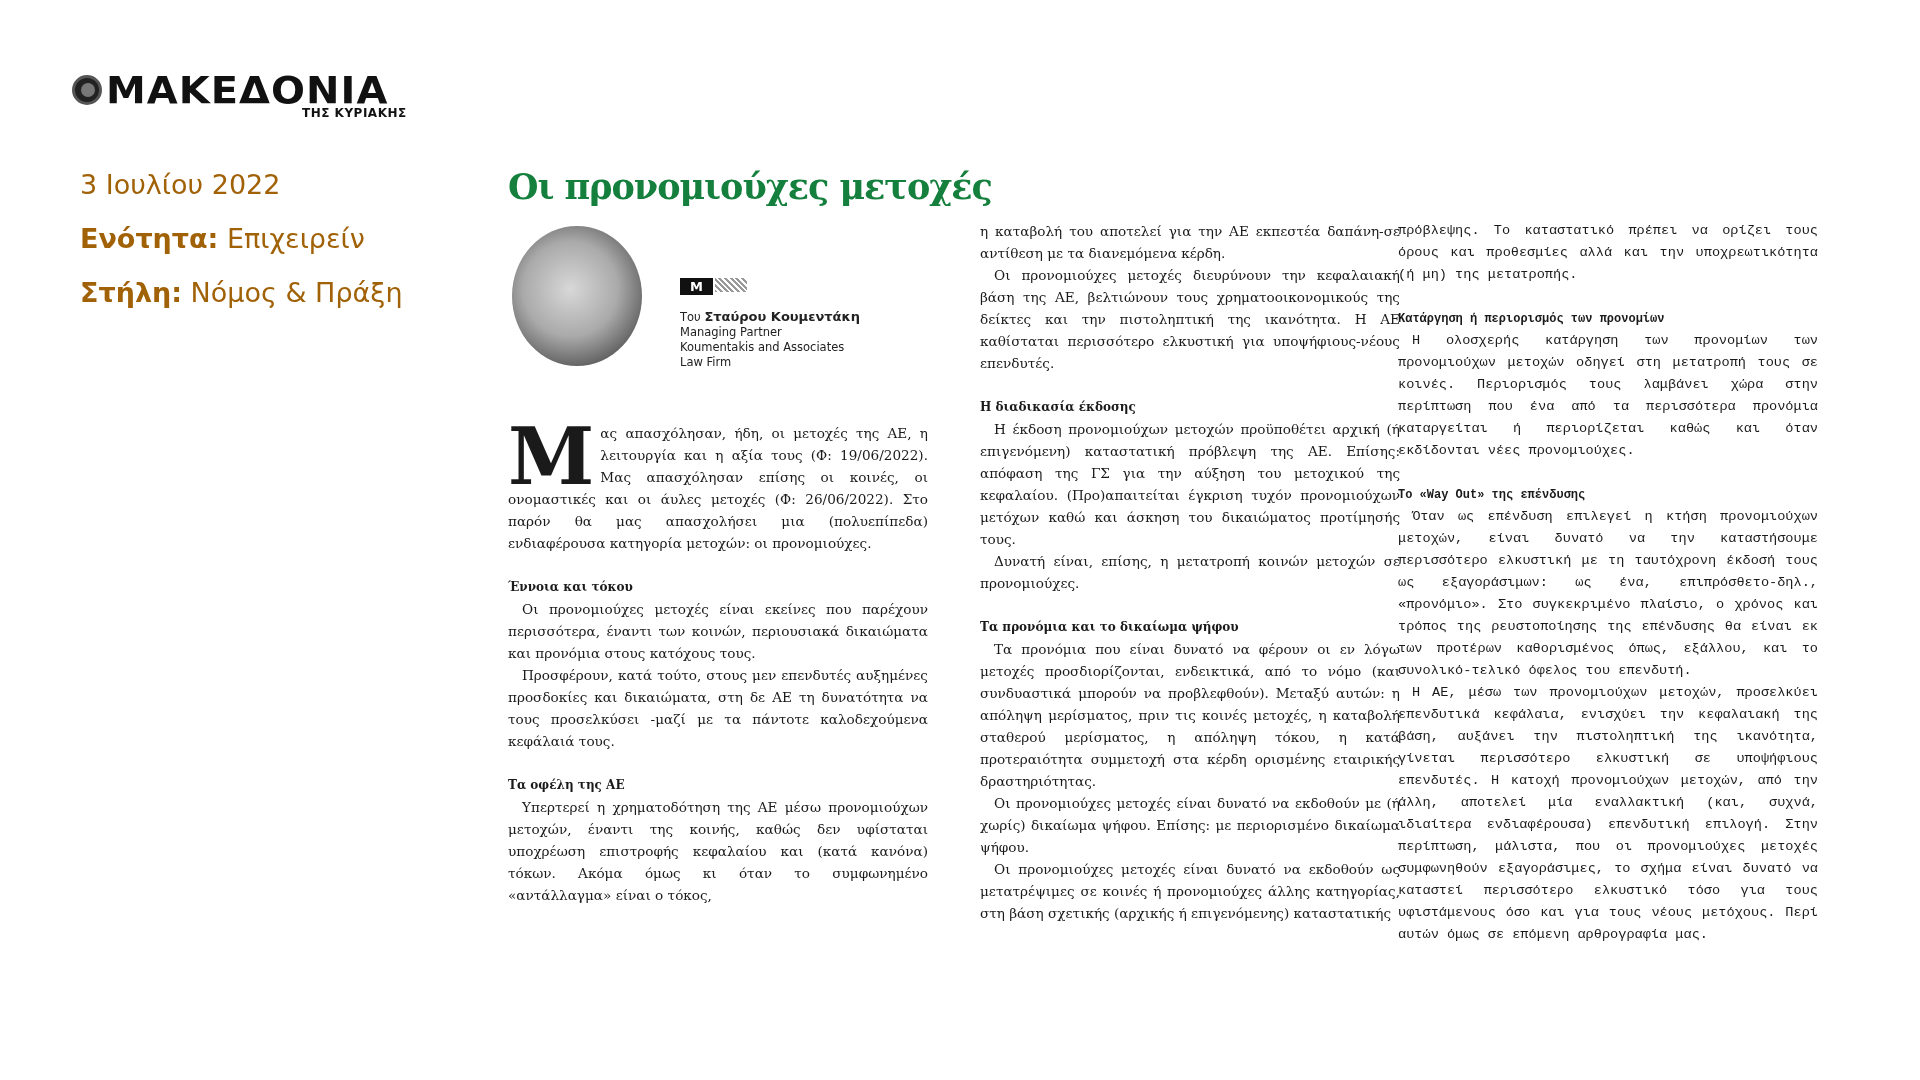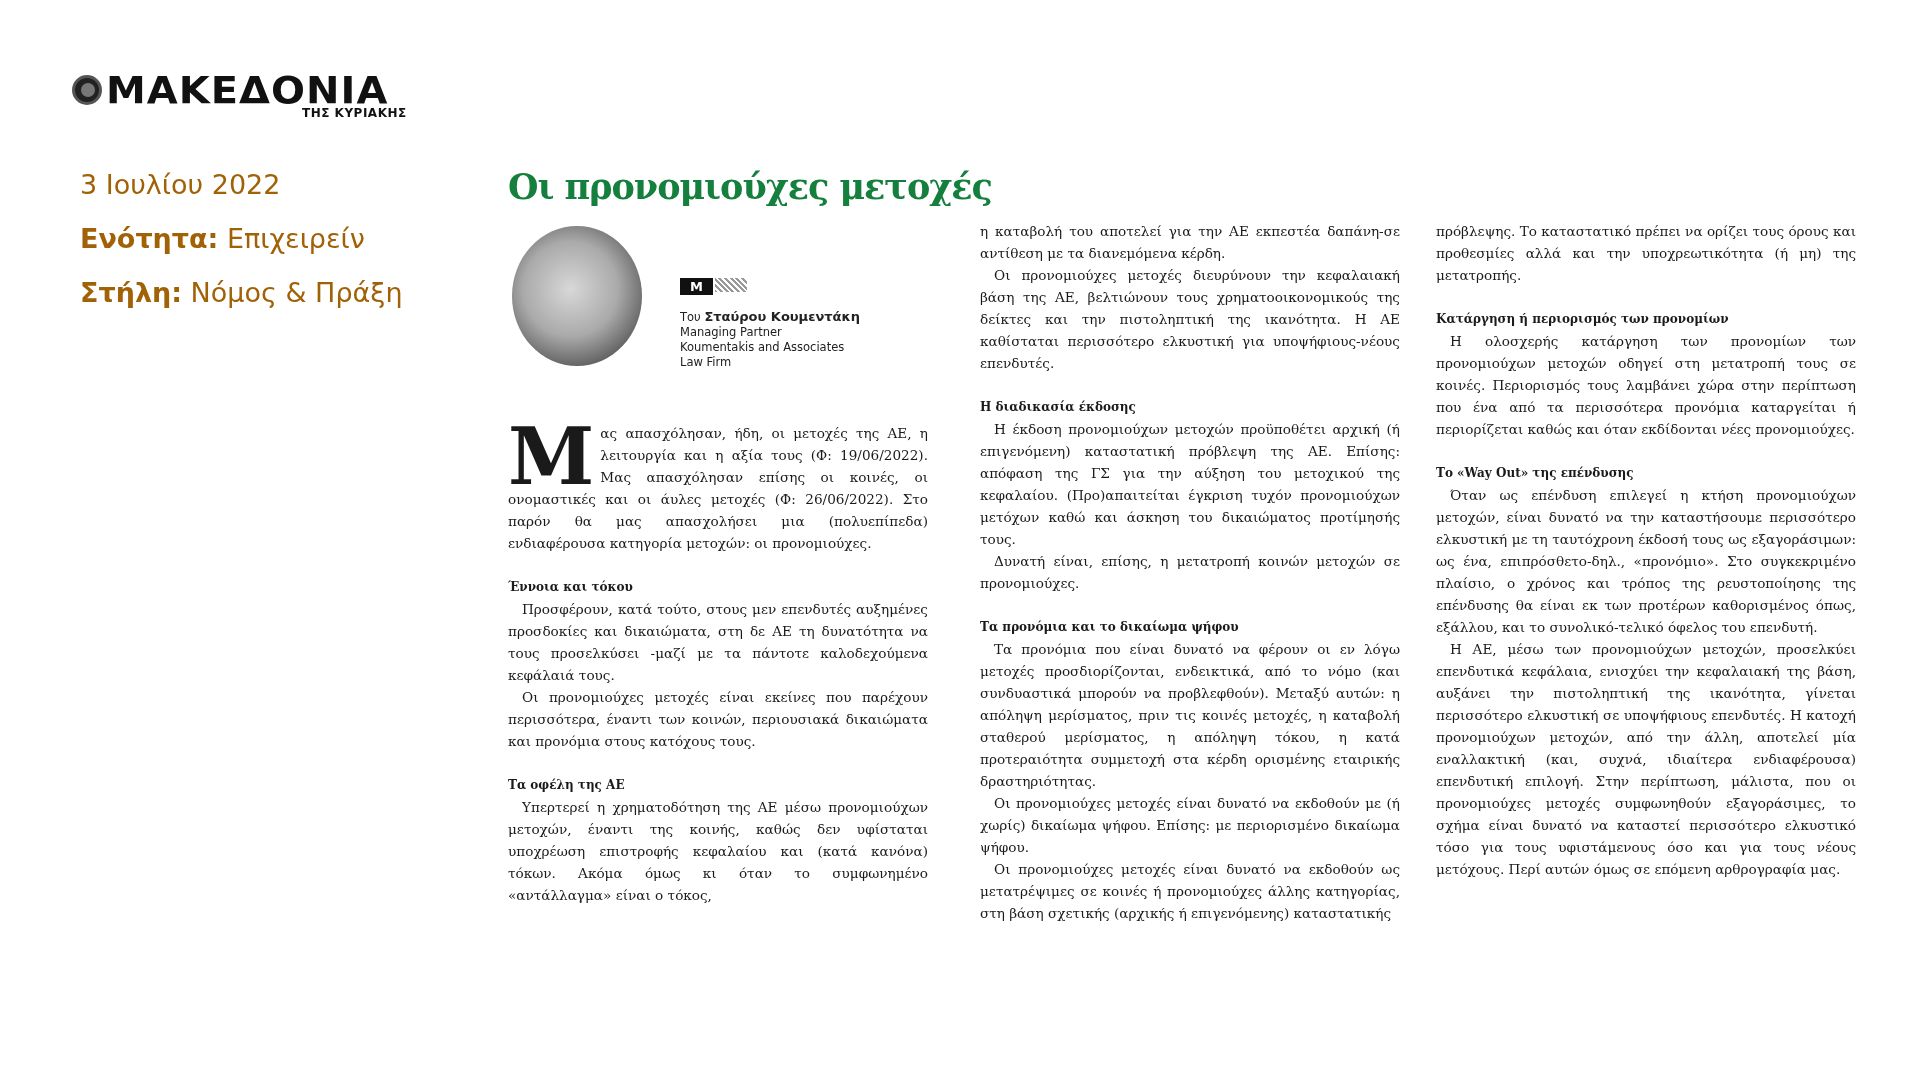--- a/index.html
+++ b/index.html
@@ -18,21 +18,21 @@
   .byline .mbadge{display:inline-block;background:#111;color:#fff;font-weight:bold;font-size:13px;padding:1px 10px;margin-bottom:14px;}
   .byline .mbadge + .dots{display:inline-block;width:32px;height:14px;background:repeating-linear-gradient(45deg,#999 0 2px,#fff 2px 4px);vertical-align:top;margin-left:2px;}
   .byline .name{font-weight:bold;font-size:13px;}
   .col{position:absolute;width:420px;font-size:13.6px;line-height:22px;color:#1a1a1a;text-align:justify;}
   .col p{margin:0;text-indent:14px;}
   .col p.noind{text-indent:0;}
   .col h3{margin:22px 0 0 0;font-size:12px;font-weight:bold;line-height:22px;}
   .dropcap{float:left;font-size:78px;line-height:62px;font-weight:bold;margin:4px 6px 0 0;font-family:"DejaVu Serif",serif;}
   .c1{left:8px;top:262px;}
   .c2{left:444px;top:60px;margin-left:36px;}
-  .c3{left:936px;top:60px;}
+  .c3{left:898px;top:60px;font-family:Liberation Mono, monospace;}
 </style>
 </head>
 <body>
 
 <div class="logo">
   <span class="coin"></span>
   <span class="word">ΜΑΚΕΔΟΝΙΑ</span>
   <span class="sub">ΤΗΣ ΚΥΡΙΑΚΗΣ</span>
 </div>
 
@@ -49,22 +49,22 @@
     <span class="mbadge">M</span><span class="dots"></span><br>
     <span>Του</span> <span class="name">Σταύρου Κουμεντάκη</span><br>
     <span>Managing Partner</span><br>
     <span>Koumentakis and Associates</span><br>
     <span>Law Firm</span>
   </div>
 
   <div class="col c1">
     <p class="noind"><span class="dropcap">Μ</span><span>ας απασχόλησαν, ήδη, οι μετοχές της ΑΕ, η λειτουργία και η αξία τους (Φ: 19/06/2022). Μας απασχόλησαν επίσης οι κοινές, οι ονομαστικές και οι άυλες μετοχές (Φ: 26/06/2022). Στο παρόν θα μας απασχολήσει μια (πολυεπίπεδα) ενδιαφέρουσα κατηγορία μετοχών: οι προνομιούχες.</span></p>
     <h3>Έννοια και τόκου</h3>
+    <p>Οι προνομιούχες μετοχές είναι εκείνες που παρέχουν περισσότερα, έναντι των κοινών, περιουσιακά δικαιώματα και προνόμια στους κατόχους τους.</p>
     <p>Προσφέρουν, κατά τούτο, στους μεν επενδυτές αυξημένες προσδοκίες και δικαιώματα, στη δε ΑΕ τη δυνατότητα να τους προσελκύσει -μαζί με τα πάντοτε καλοδεχούμενα κεφάλαιά τους.</p>
-    <p>Οι προνομιούχες μετοχές είναι εκείνες που παρέχουν περισσότερα, έναντι των κοινών, περιουσιακά δικαιώματα και προνόμια στους κατόχους τους.</p>
     <h3>Τα οφέλη της ΑΕ</h3>
     <p>Υπερτερεί η χρηματοδότηση της ΑΕ μέσω προνομιούχων μετοχών, έναντι της κοινής, καθώς δεν υφίσταται υποχρέωση επιστροφής κεφαλαίου και (κατά κανόνα) τόκων. Ακόμα όμως κι όταν το συμφωνημένο «αντάλλαγμα» είναι ο τόκος,</p>
   </div>
 
   <div class="col c2">
     <p class="noind">η καταβολή του αποτελεί για την ΑΕ εκπεστέα δαπάνη-σε αντίθεση με τα διανεμόμενα κέρδη.</p>
     <p>Οι προνομιούχες μετοχές διευρύνουν την κεφαλαιακή βάση της ΑΕ, βελτιώνουν τους χρηματοοικονομικούς της δείκτες και την πιστοληπτική της ικανότητα. Η ΑΕ καθίσταται περισσότερο ελκυστική για υποψήφιους-νέους επενδυτές.</p>
     <h3>Η διαδικασία έκδοσης</h3>
     <p>Η έκδοση προνομιούχων μετοχών προϋποθέτει αρχική (ή επιγενόμενη) καταστατική πρόβλεψη της ΑΕ. Επίσης: απόφαση της ΓΣ για την αύξηση του μετοχικού της κεφαλαίου. (Προ)απαιτείται έγκριση τυχόν προνομιούχων μετόχων καθώ και άσκηση του δικαιώματος προτίμησής τους.</p>
     <p>Δυνατή είναι, επίσης, η μετατροπή κοινών μετοχών σε προνομιούχες.</p>

